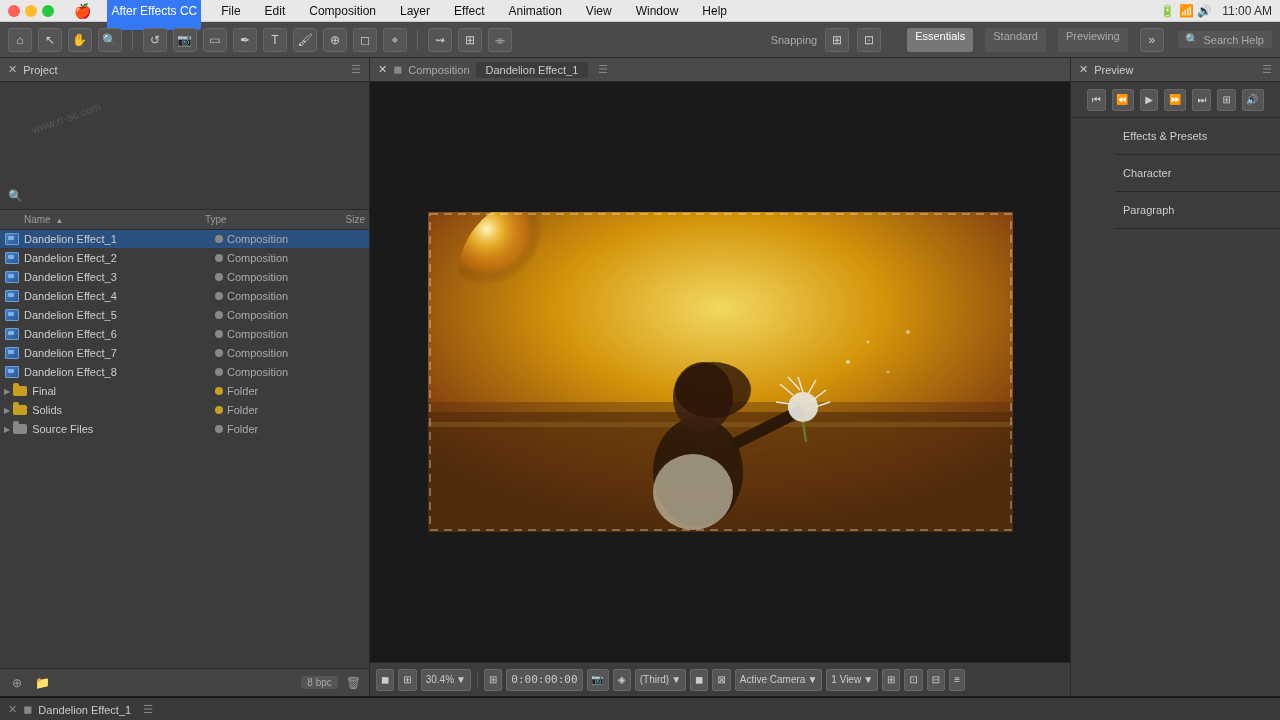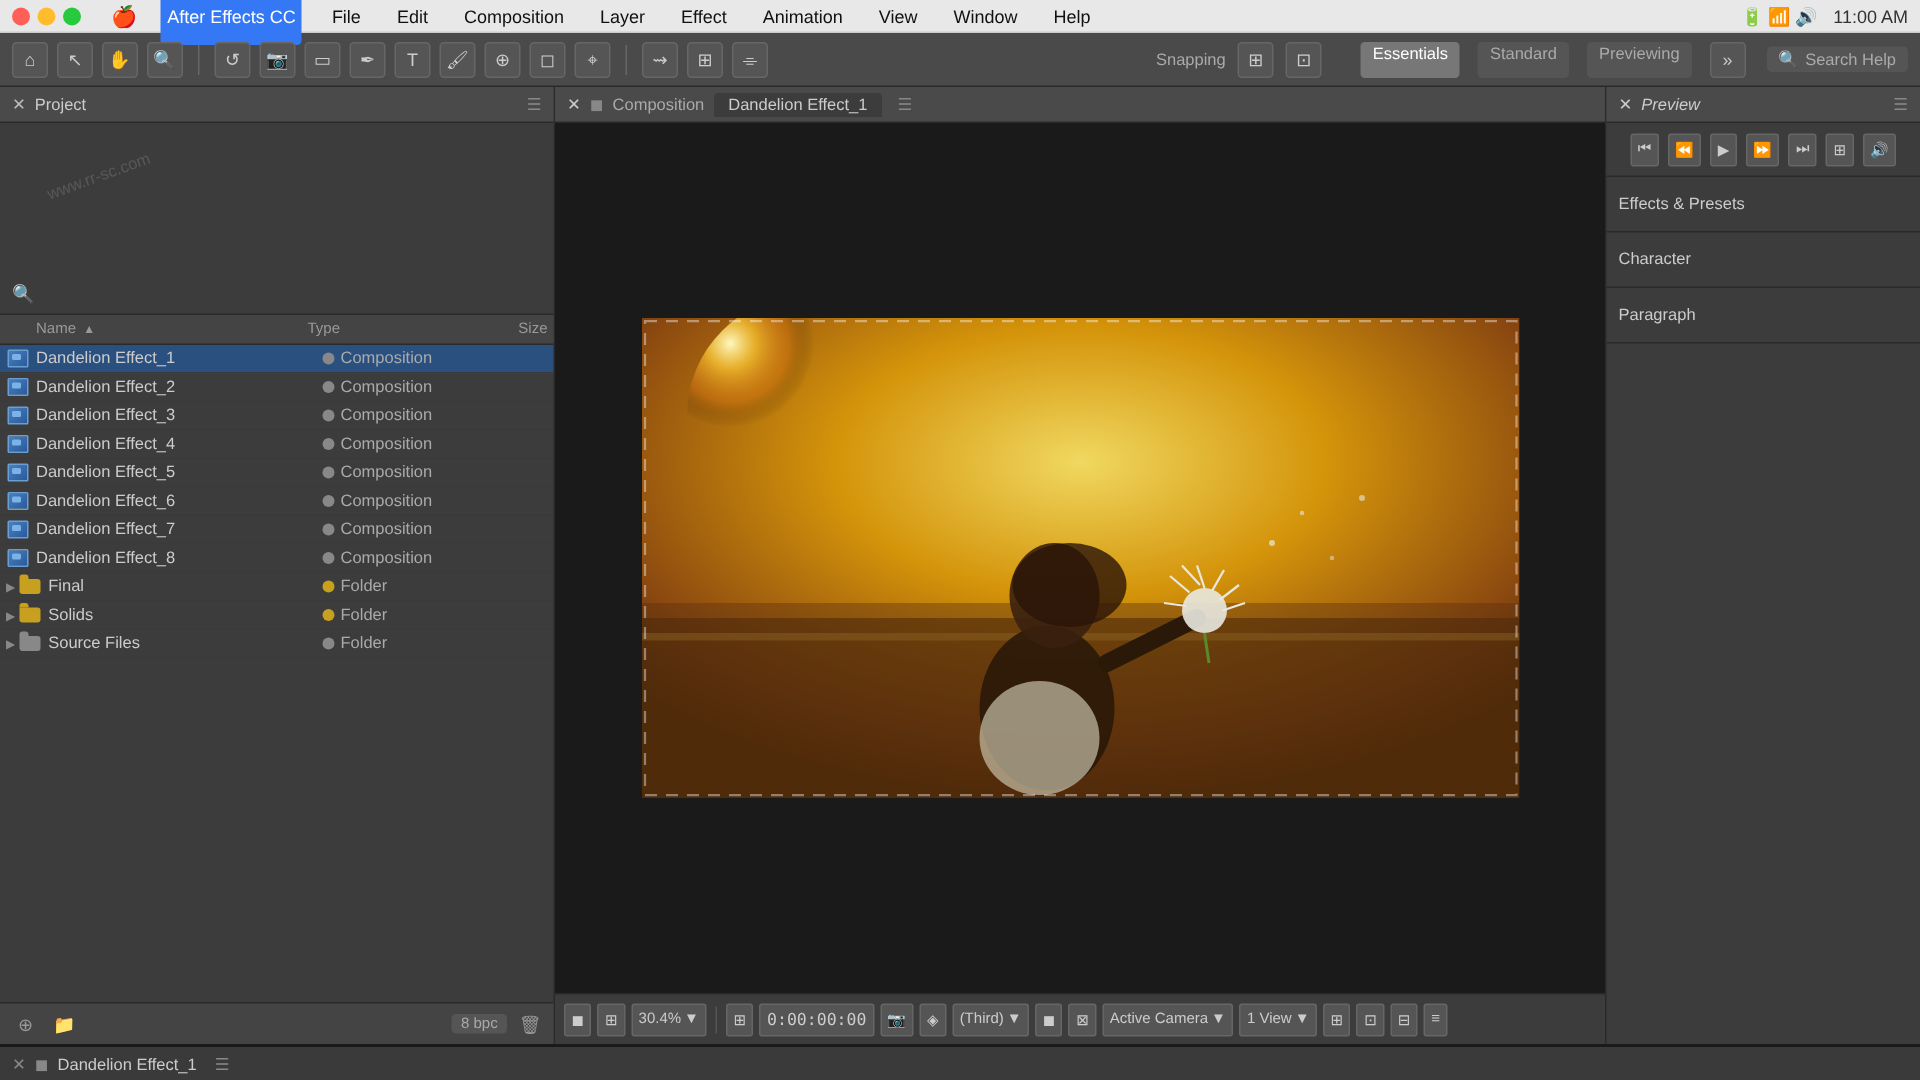--- a/index.html
+++ b/index.html
@@ -334,20 +334,21 @@
       height: 24px;
       background: #4a4a4a;
       display: flex;
       align-items: center;
       padding: 0 8px;
       border-bottom: 1px solid #2a2a2a;
     }
     .right-section {
       padding: 8px;
       border-bottom: 1px solid #2a2a2a;
+      margin-left: 44px;
     }
     .right-section-title {
       font-size: 11px;
       color: #ccc;
       font-weight: 500;
       cursor: pointer;
       padding: 4px 0;
     }
 
     
@@ -705,21 +706,21 @@
       <div class="ctrl-btn">⊞</div>
       <div class="ctrl-btn">⊡</div>
       <div class="ctrl-btn">⊟</div>
       <div class="ctrl-btn">≡</div>
     </div>
   </div>
 
   <div id="right-panel">
     <div class="right-panel-header">
       <span>✕</span>
-      <span style="margin-left:6px; font-size:11px; color:#ccc;font-style:italic;">Preview</span>
+      <span style="margin-left:6px; font-size:11px; color:#ccc;">Preview</span>
       <span style="margin-left:auto; color:#888;">☰</span>
     </div>
 
     <div style="height:36px; background:#3c3c3c; display:flex; align-items:center; justify-content:center; gap:6px; border-bottom:1px solid #2a2a2a;">
       <div class="ctrl-btn">⏮</div>
       <div class="ctrl-btn">⏪</div>
       <div class="ctrl-btn">▶</div>
       <div class="ctrl-btn">⏩</div>
       <div class="ctrl-btn">⏭</div>
       <div class="ctrl-btn">⊞</div>

